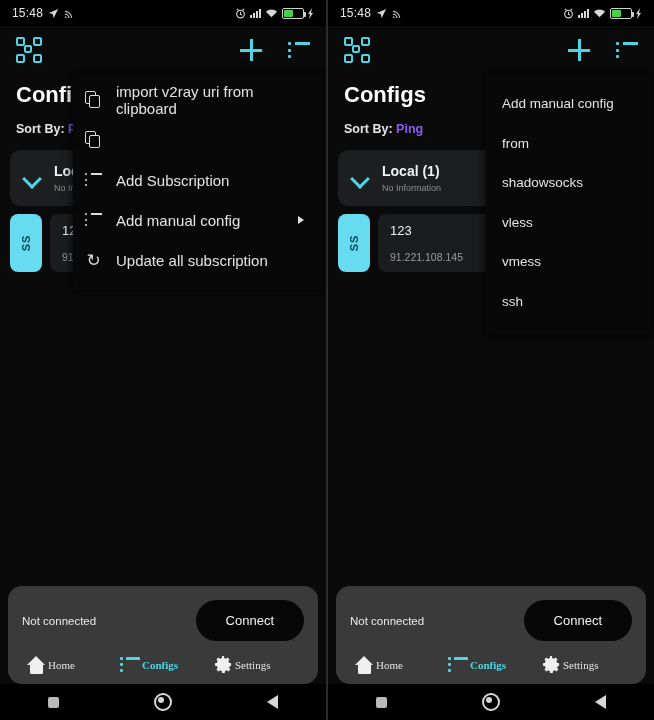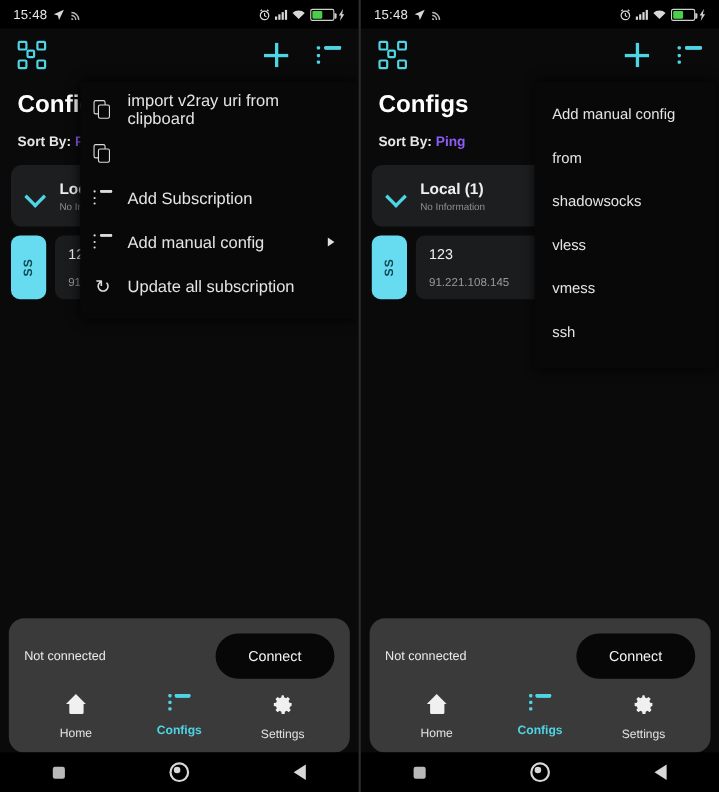--- a/index.html
+++ b/index.html
@@ -57,21 +57,21 @@
   .cfgbody{flex:1;background:#1a1c1e;border-radius:8px;margin-left:8px;padding:9px 12px;box-sizing:border-box;display:flex;flex-direction:column;justify-content:space-between;}
   .cfgbody .c-name{color:#efefef;font-size:13px;}
   .cfgbody .c-ip{color:#9a9a9a;font-size:10.5px;}
 
   
   .bottomcard{position:absolute;left:8px;right:8px;bottom:36px;background:#3a3a3a;border-radius:14px;padding:14px 14px 10px;box-sizing:border-box;}
   .connrow{display:flex;align-items:center;justify-content:space-between;gap:48px;}
   .connstat{color:#e9e9e9;font-size:11.5px;}
   .connbtn{background:#070707;color:#f2f2f2;border:none;border-radius:22px;font-size:13px;padding:13px 30px;font-family:"Liberation Sans",sans-serif;cursor:pointer;}
   .navrow{display:flex;justify-content:space-around;margin-top:14px;}
-  .navitem{display:flex;flex-direction:column;align-items:center;gap:12px;cursor:pointer;width:86px;}
+  .navitem{display:flex;flex-direction:row;align-items:center;gap:2px;cursor:pointer;width:86px;font-family:Liberation Serif, serif;}
   .navitem .nlabel{font-size:11px;color:#e2e2e2;}
   .navitem.active .nlabel{color:#4fd4e4;font-weight:bold;}
   .home-ico{width:20px;height:18px;position:relative;}
   .home-ico::before{content:"";position:absolute;left:1px;top:0;border-left:9px solid transparent;border-right:9px solid transparent;border-bottom:9px solid #f0f0f0;}
   .home-ico::after{content:"";position:absolute;left:3.5px;top:8px;width:13px;height:10px;background:#f0f0f0;border-radius:1px;}
   .cfg-ico{width:20px;height:15px;position:relative;}
   .cfg-ico i{position:absolute;left:6px;right:0;height:2.6px;background:#4fd4e4;border-radius:1px;}
   .cfg-ico i:nth-child(1){top:0}.cfg-ico i:nth-child(2){top:6px}.cfg-ico i:nth-child(3){top:12px}
   .cfg-ico b{position:absolute;left:0;width:2.6px;height:2.6px;background:#4fd4e4;border-radius:1px;}
   .cfg-ico b:nth-of-type(1){top:0}.cfg-ico b:nth-of-type(2){top:6px}.cfg-ico b:nth-of-type(3){top:12px}

